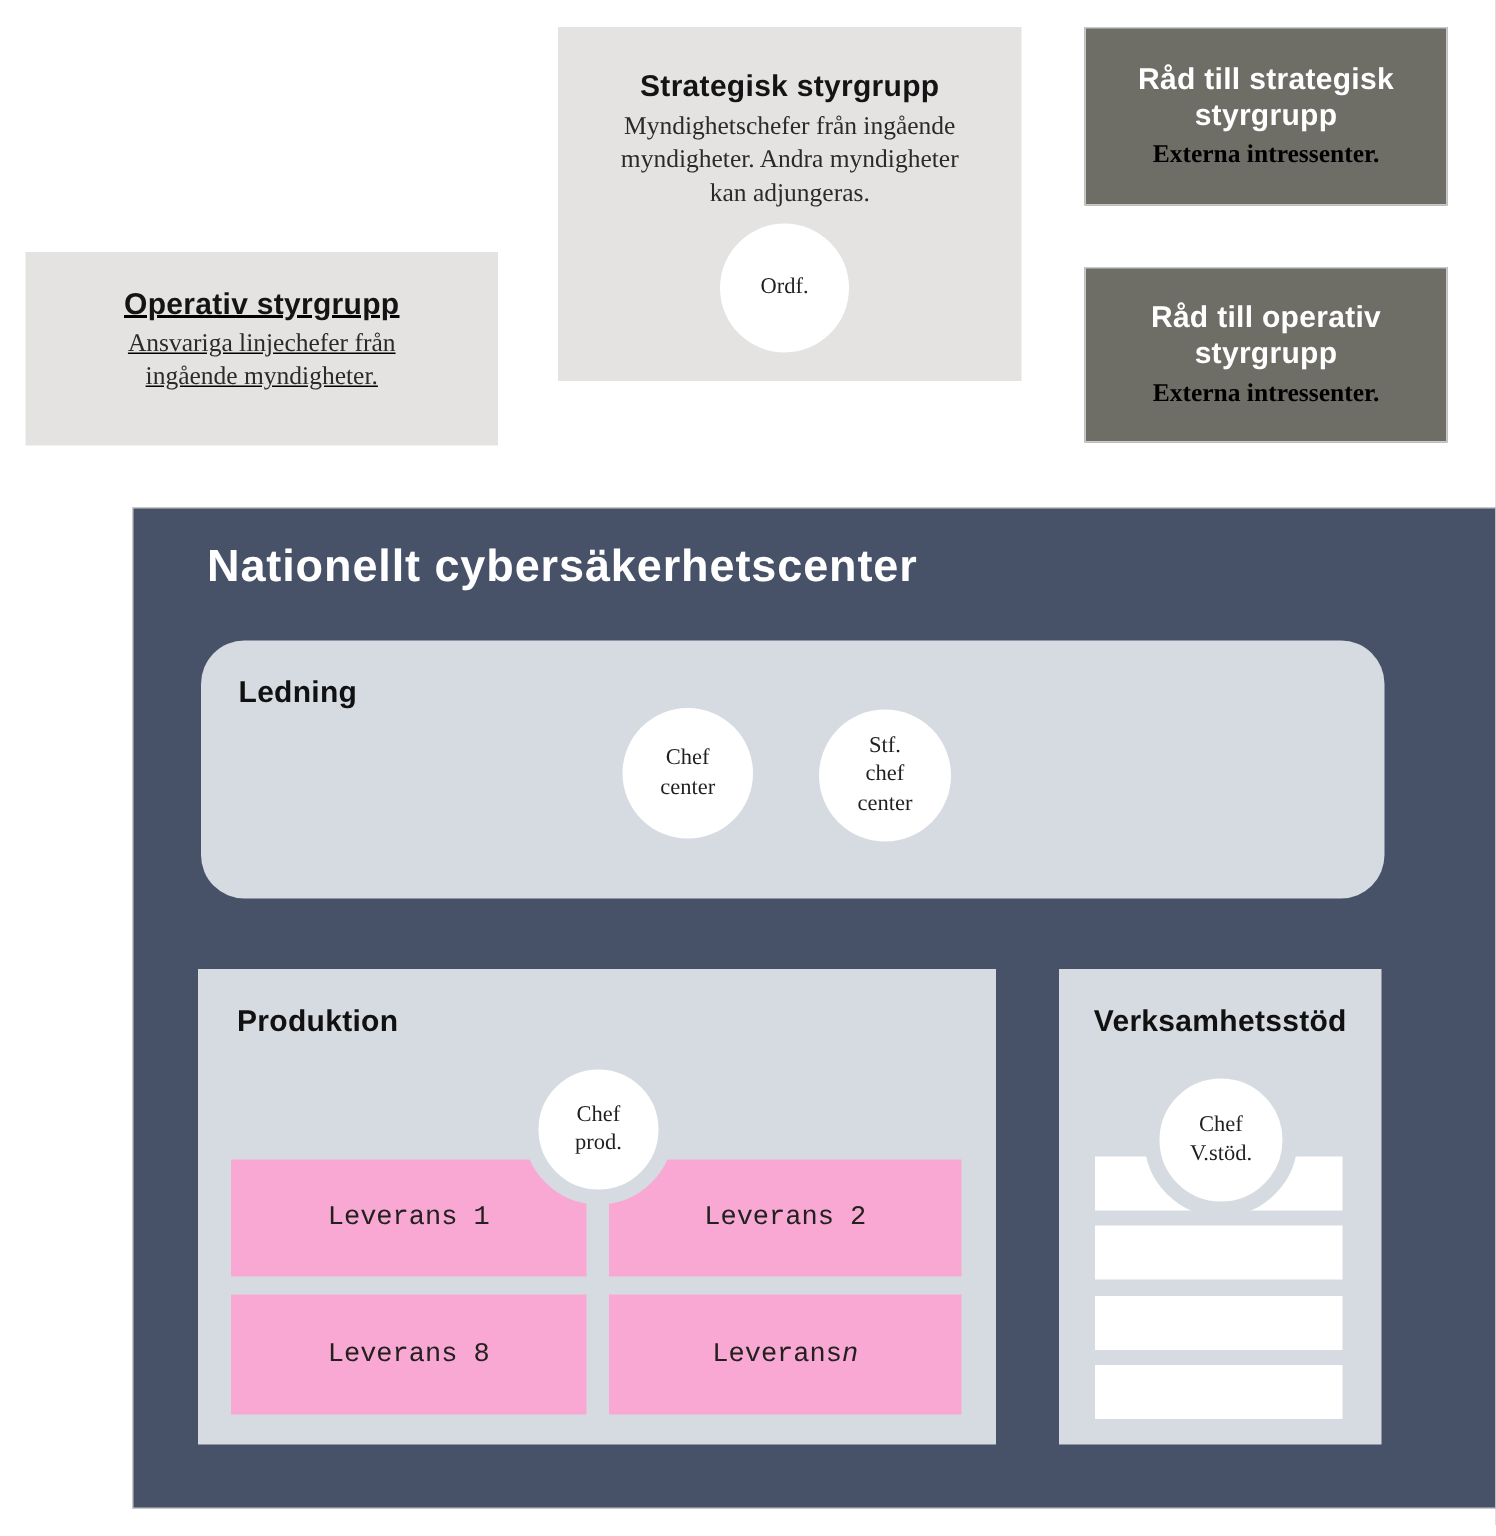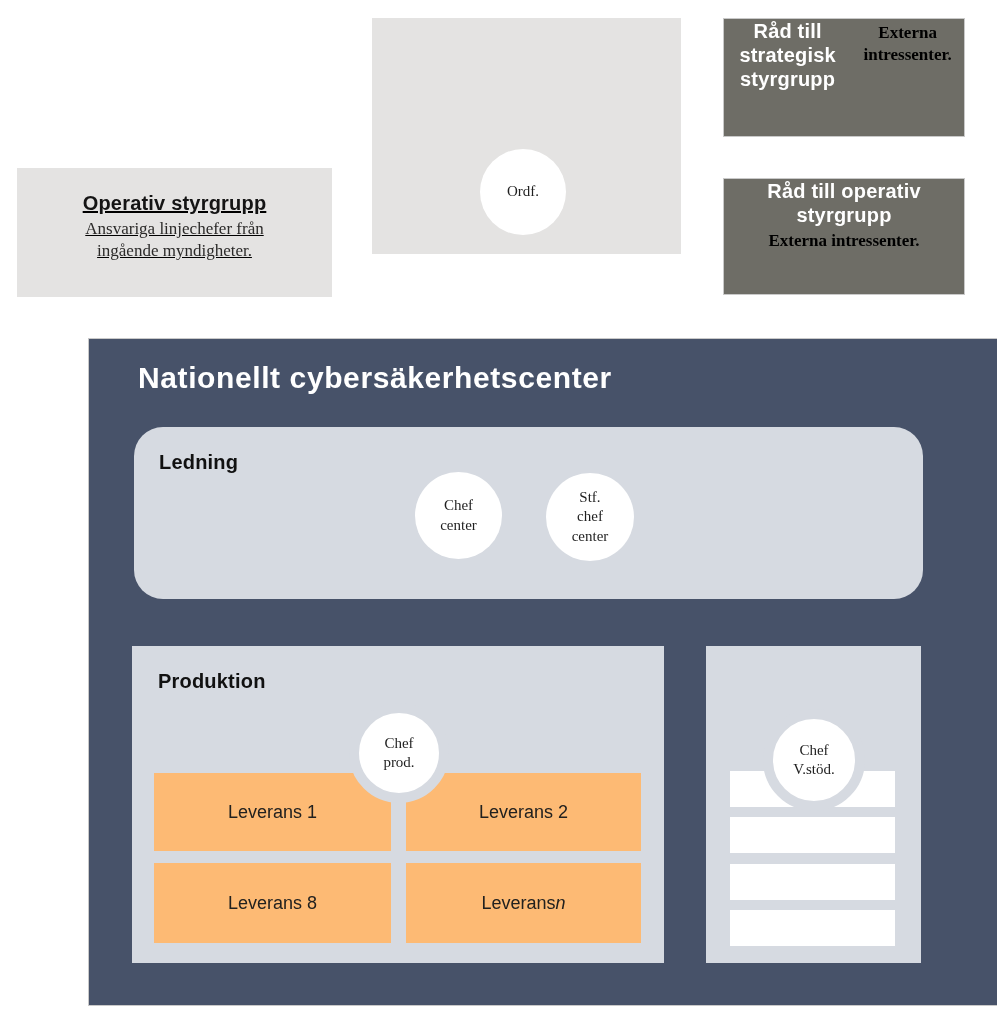--- a/index.html
+++ b/index.html
@@ -21,23 +21,23 @@
   .box.dark .box-title{color:#ffffff;}
   .box-body{
     font-family:"Liberation Serif",serif;font-size:17px;line-height:1.32;
     color:#2b2a29;margin-top:3px;
   }
   .box.dark .box-body{color:#000000;font-weight:bold;}
 
   #operativ-box{left:17px;top:168px;width:315px;height:129px;padding-top:23px;text-decoration:underline;}
   #strategisk-box{left:372px;top:18px;width:309px;height:236px;padding-top:28px;}
   #rad-strategisk-box{left:723px;top:18px;width:242px;height:119px;
-    display:flex;flex-direction:row;justify-content:center;}
+    display:flex;flex-direction:column;justify-content:center;}
   #rad-operativ-box{left:723px;top:178px;width:242px;height:117px;
-    display:flex;flex-direction:column;justify-content:flex-start;}
+    display:flex;flex-direction:column;justify-content:center;}
 
   
   .circle{
     background:#ffffff;border-radius:50%;display:flex;align-items:center;justify-content:center;
     text-align:center;font-family:"Liberation Serif",serif;font-size:15px;line-height:1.3;
     color:#1f1f1f;box-sizing:border-box;
   }
   #ordf-circle{left:108px;top:131px;width:86px;height:86px;}
 
   
@@ -57,22 +57,22 @@
   #ledning-panel{left:45px;top:88px;width:789px;height:172px;border-radius:29px;}
   #ledning-label{left:25px;top:24px;}
   #chef-center-circle{left:281px;top:45px;width:87px;height:87px;}
   #stf-chef-circle{left:412px;top:46px;width:88px;height:88px;}
 
   #produktion-panel{left:43px;top:307px;width:532px;height:317px;}
   #produktion-label{left:26px;top:24px;}
   .ring{border:10px solid #d6dae1;z-index:2;}
   #chef-prod-circle{left:217px;top:57px;width:100px;height:100px;}
   .unit{
-    position:absolute;background:#fdba74;z-index:1;display:flex;align-items:center;justify-content:center;
-    font-family:Liberation Sans, sans-serif;font-size:18px;color:#22211f;
+    position:absolute;background:#f9a8d4;z-index:1;display:flex;align-items:center;justify-content:center;
+    font-family:Liberation Mono, monospace;font-size:18px;color:#22211f;
   }
   #unit-1{left:22px;top:127px;width:237px;height:78px;}
   #unit-2{left:274px;top:127px;width:235px;height:78px;}
   #unit-3{left:22px;top:217px;width:237px;height:80px;}
   #unit-n{left:274px;top:217px;width:235px;height:80px;}
   #unit-n i{font-style:italic;}
 
   #verks-panel{left:617px;top:307px;width:215px;height:317px;}
   #verks-label{left:0;top:24px;width:100%;text-align:center;}
   #chef-vstod-circle{left:57px;top:63px;width:102px;height:102px;}
@@ -84,20 +84,24 @@
 
 <div class="canvas">
 
   <div class="abs box light" id="operativ-box">
     <div class="box-title">Operativ styrgrupp</div>
     <div class="box-body pre">Ansvariga linjechefer från
 ingående myndigheter.</div>
   </div>
 
   <div class="abs box light" id="strategisk-box">
+    <div class="box-title">Strategisk styrgrupp</div>
+    <div class="box-body pre">Myndighetschefer från ingående
+myndigheter. Andra myndigheter
+kan adjungeras.</div>
     <div class="abs circle" id="ordf-circle">
       <span class="pre">Ordf.</span>
     </div>
   </div>
 
   <div class="abs box dark" id="rad-strategisk-box">
     <div class="box-title pre">Råd till strategisk
 styrgrupp</div>
     <div class="box-body">Externa intressenter.</div>
   </div>
@@ -133,20 +137,21 @@
       <div class="unit" id="unit-1">Leverans 1</div>
       <div class="unit" id="unit-2">Leverans 2</div>
       <div class="unit" id="unit-3">Leverans 8</div>
       <div class="unit" id="unit-n">
         <span>Leverans </span>
           <i>n</i>
       </div>
     </div>
 
     <div class="abs panel" id="verks-panel">
+      <div class="panel-label" id="verks-label">Verksamhetsstöd</div>
       <div class="abs circle ring" id="chef-vstod-circle">
         <span class="pre">Chef
 V.stöd.</span>
       </div>
       <div class="bar" id="bar-1"></div>
       <div class="bar" id="bar-2"></div>
       <div class="bar" id="bar-3"></div>
       <div class="bar" id="bar-4"></div>
     </div>
   </div>

